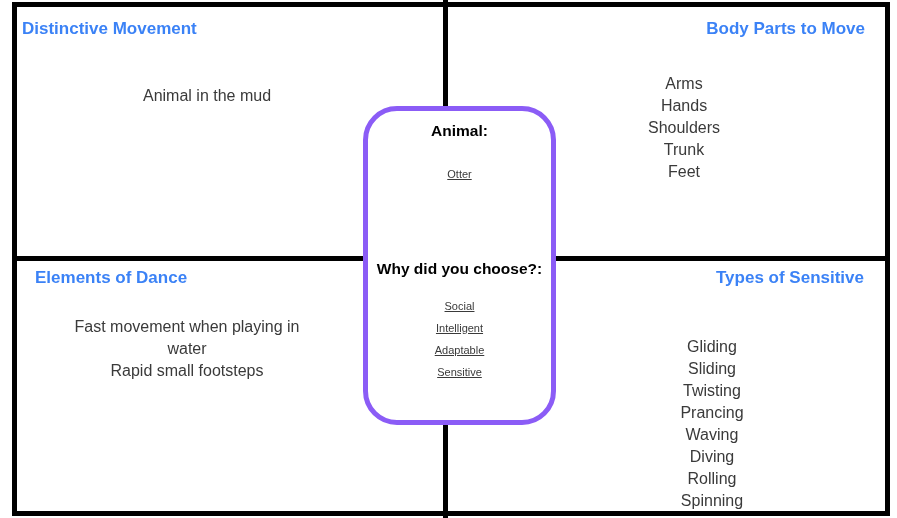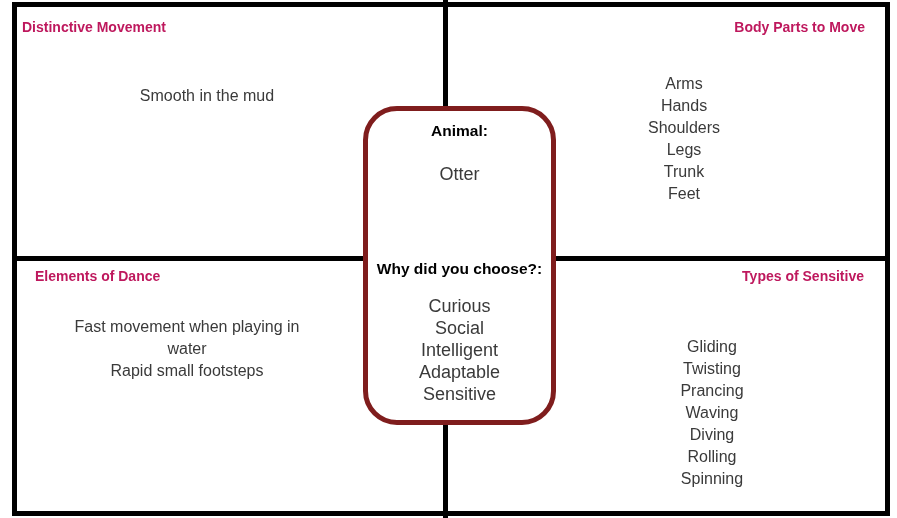--- a/index.html
+++ b/index.html
@@ -37,62 +37,63 @@
     position: absolute;
     left: 12px;
     top: 256px;
     width: 878px;
     height: 5px;
     background: #000000;
   }
   .q-title {
     position: absolute;
     margin: 0;
-    font-size: 14px;
+    font-size: 17px;
     font-weight: bold;
-    color: #be185d;
+    color: #3b82f6;
     white-space: nowrap;
   }
   .q-list {
     position: absolute;
     text-align: center;
     font-size: 16px;
     line-height: 22px;
     color: #3a3a3a;
   }
   .card {
     position: absolute;
     left: 363px;
     top: 106px;
     width: 193px;
     height: 319px;
     background: #ffffff;
-    border: 5px solid #7f1d1d;
+    border: 5px solid #8b5cf6;
     border-radius: 34px;
     box-sizing: border-box;
     z-index: 2;
   }
   .card-label {
     position: absolute;
     left: 0;
     right: 0;
     text-align: center;
     font-weight: bold;
     font-size: 15.5px;
     color: #000000;
     white-space: nowrap;
   }
   .card-text {
     position: absolute;
     left: 0;
     right: 0;
     text-align: center;
-    font-size: 18px;
+    font-size: 11px;
     line-height: 22px;
     color: #3a3a3a;
+    text-decoration: underline;
   }
   .pos-tl-title   { left: 22px;  top: 19px; }
   .pos-tr-title   { right: 32px; top: 19px; }
   .pos-bl-title   { left: 35px;  top: 268px; text-align: center; }
   .pos-br-title   { right: 33px; top: 268px; }
   .pos-tl-body    { left: 82px;  top: 85px;  width: 250px; }
   .pos-tr-body    { left: 584px; top: 73px;  width: 200px; }
   .pos-bl-body    { left: 58px;  top: 316px; width: 258px; }
   .pos-br-body    { left: 612px; top: 316px; width: 200px; margin-top: 20px; }
   .pos-animal-label { top: 11px; }
@@ -104,56 +105,55 @@
 <body>
 
 <div class="canvas">
 
   <div class="outer-border"></div>
   <div class="v-divider"></div>
   <div class="h-divider"></div>
 
   <h2 class="q-title pos-tl-title">Distinctive Movement</h2>
   <div class="q-list pos-tl-body">
-    <div>Smooth in the mud</div>
+    <div>Animal in the mud</div>
   </div>
 
   <h2 class="q-title pos-tr-title">Body Parts to Move</h2>
   <div class="q-list pos-tr-body">
     <div>Arms</div>
     <div>Hands</div>
     <div>Shoulders</div>
-    <div>Legs</div>
     <div>Trunk</div>
     <div>Feet</div>
   </div>
 
   <h2 class="q-title pos-bl-title">Elements of Dance</h2>
   <div class="q-list pos-bl-body">
     <div>Fast movement when playing in water</div>
     <div>Rapid small footsteps</div>
   </div>
 
   <h2 class="q-title pos-br-title">Types of Sensitive</h2>
   <div class="q-list pos-br-body">
     <div>Gliding</div>
+    <div>Sliding</div>
     <div>Twisting</div>
     <div>Prancing</div>
     <div>Waving</div>
     <div>Diving</div>
     <div>Rolling</div>
     <div>Spinning</div>
   </div>
 
   <div class="card">
     <div class="card-label pos-animal-label">Animal:</div>
     <div class="card-text pos-animal-name">Otter</div>
     <div class="card-label pos-reason-label">Why did you choose?:</div>
     <div class="card-text pos-reasons">
-      <div>Curious</div>
       <div>Social</div>
       <div>Intelligent</div>
       <div>Adaptable</div>
       <div>Sensitive</div>
     </div>
   </div>
 
 </div>
 
 </body></html>

